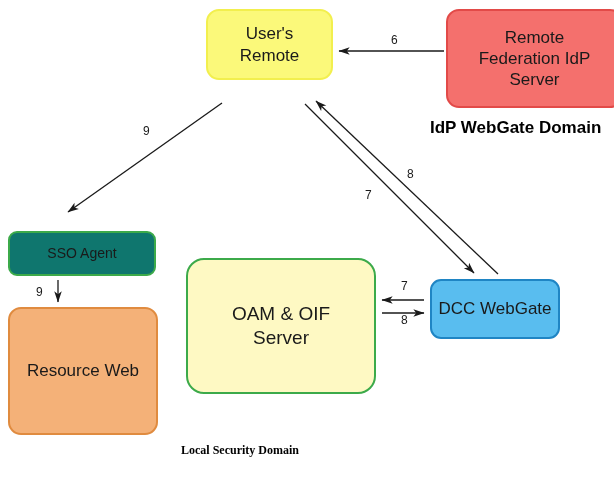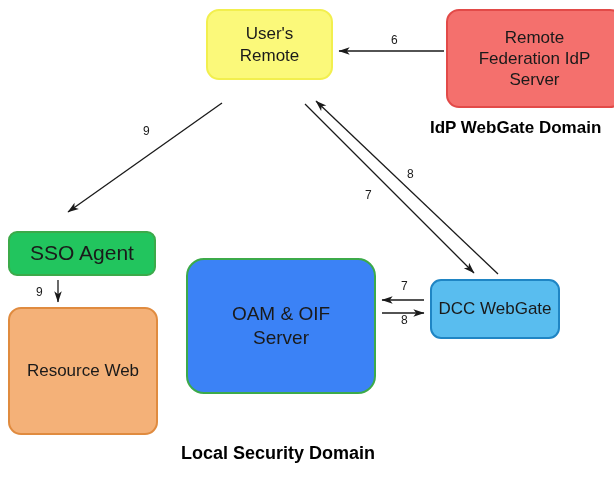--- a/index.html
+++ b/index.html
@@ -39,56 +39,56 @@
   }
   #node-idp {
     left: 446px; top: 9px; width: 177px; height: 99px;
     background: #f4706d;
     border-color: #e24a48;
     border-radius: 13px;
     font-size: 17px;
   }
   #node-sso {
     left: 8px; top: 231px; width: 148px; height: 45px;
-    background: #22c55e;
+    background: #0f766e;
     border-color: #3caa4a;
     border-radius: 9px;
-    font-size: 21px;
+    font-size: 14px;
   }
   #node-resource {
     left: 8px; top: 307px; width: 150px; height: 128px;
     background: #f4b178;
     border-color: #e08b3f;
     border-radius: 13px;
     font-size: 17px;
   }
   #node-oam {
     left: 186px; top: 258px; width: 190px; height: 136px;
-    background: #3b82f6;
+    background: #fef9c3;
     border-color: #3caa4a;
     border-radius: 18px;
     font-size: 19px;
   }
   #node-dcc {
     left: 430px; top: 279px; width: 130px; height: 60px;
     background: #59bdef;
     border-color: #1f85c4;
     border-radius: 11px;
     font-size: 17px;
   }
 
   
   .domain-label {
     position: absolute;
     font-weight: bold;
     color: #000000;
     white-space: nowrap;
   }
   #label-idp-domain { left: 430px; top: 118px; font-size: 17px; }
-  #label-local-domain { left: 181px; top: 443px; font-size: 18px; }
+  #label-local-domain { left: 181px; top: 443px; font-size: 12px; font-family: Liberation Serif, serif; }
 
   
   .edge-label {
     position: absolute;
     font-size: 12px;
     color: #1a1a1a;
     white-space: nowrap;
   }
   #lbl-6  { left: 391px; top: 33px; }
   #lbl-9a { left: 143px; top: 124px; }

